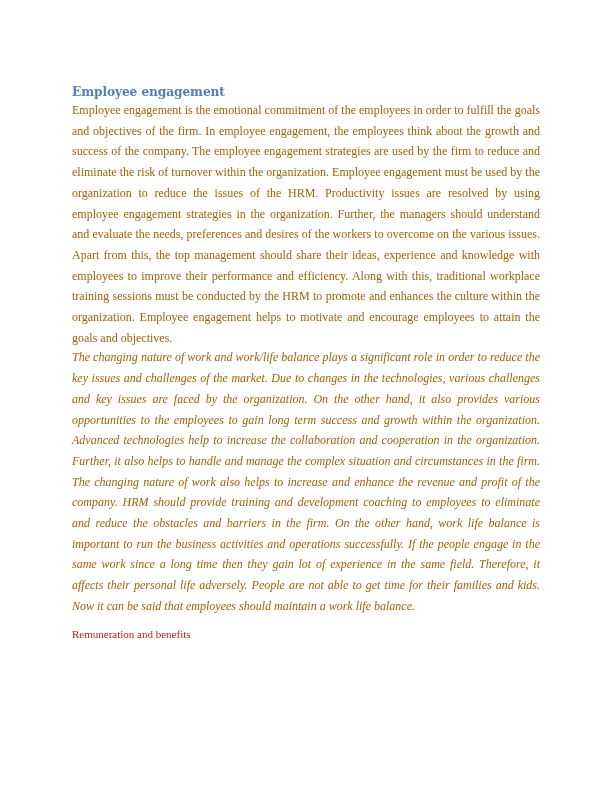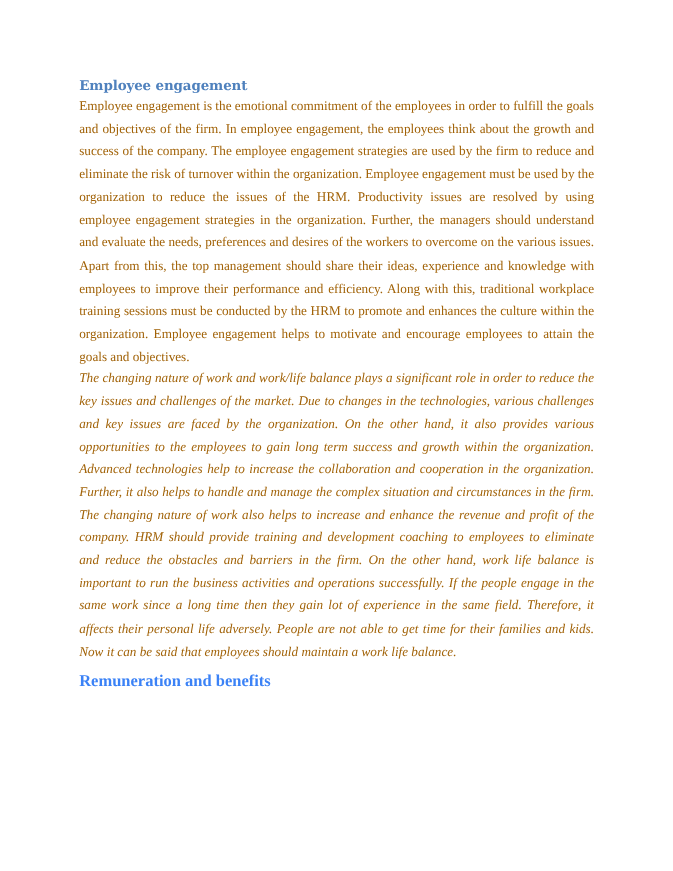--- a/index.html
+++ b/index.html
@@ -1,31 +1,31 @@
 <!DOCTYPE html>
 <html><head>
   <meta charset="utf-8">
   <style>
     html, body { margin: 0; padding: 0; background: #ffffff; }
     body { width: 612px; height: 792px; position: relative; overflow: hidden; }
-    .page { position: absolute; left: 72px; top: 70px; width: 468px; }
+    .page { position: absolute; left: 72px; top: 84px; width: 468px; }
     .h1 {
       font-family: "DejaVu Serif", serif;
       font-weight: bold;
       font-size: 12.2px;
       color: #4f81bd;
       margin: 0;
       line-height: 17px;
       letter-spacing: -0.1px;
     }
     .h2 {
       font-family: "Liberation Serif", serif;
-      font-weight: bold;
-      font-size: 15px;
-      color: #3b82f6;
+      font-weight: normal;
+      font-size: 11px;
+      color: #b91c1c;
       margin: 0;
       line-height: 17px;
     }
     .para {
       font-family: "Liberation Serif", serif;
       font-size: 12px;
       color: #a16207;
       text-align: justify;
       line-height: 20.7px;
       margin: 0;

